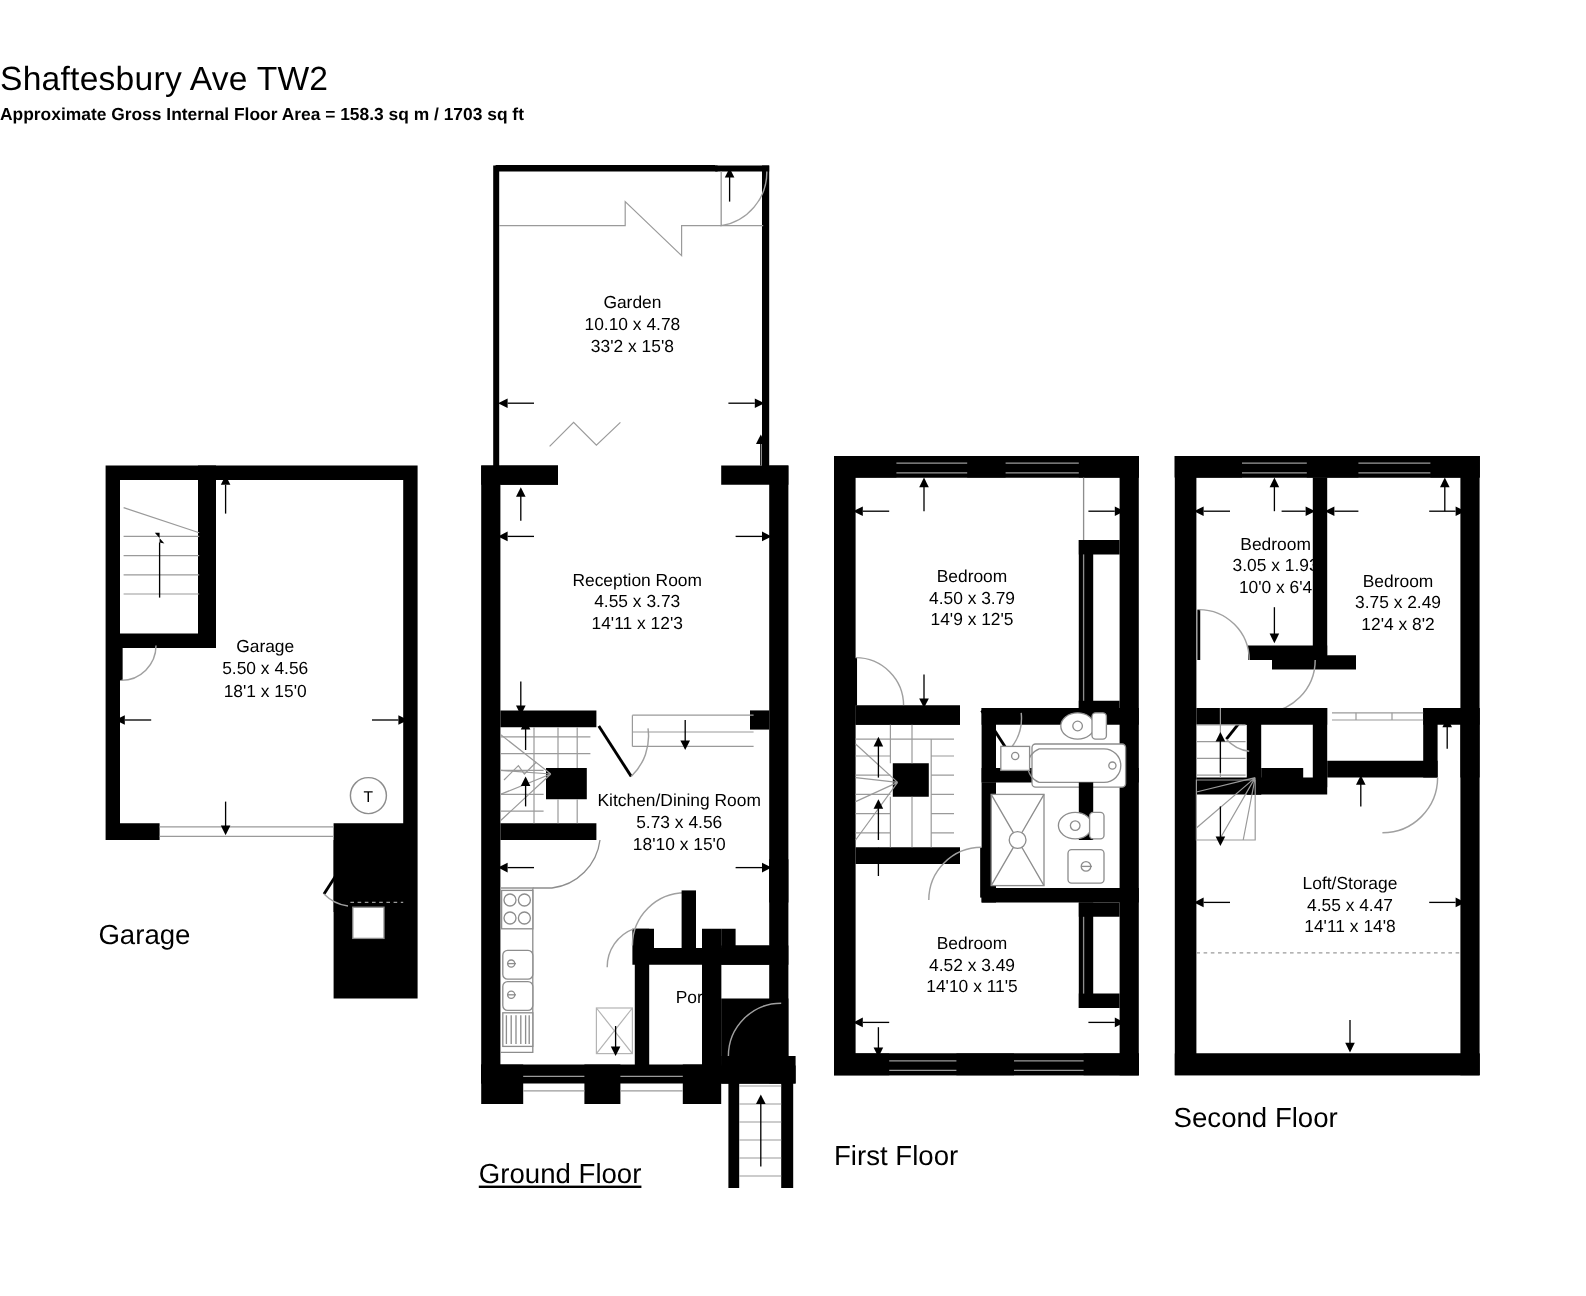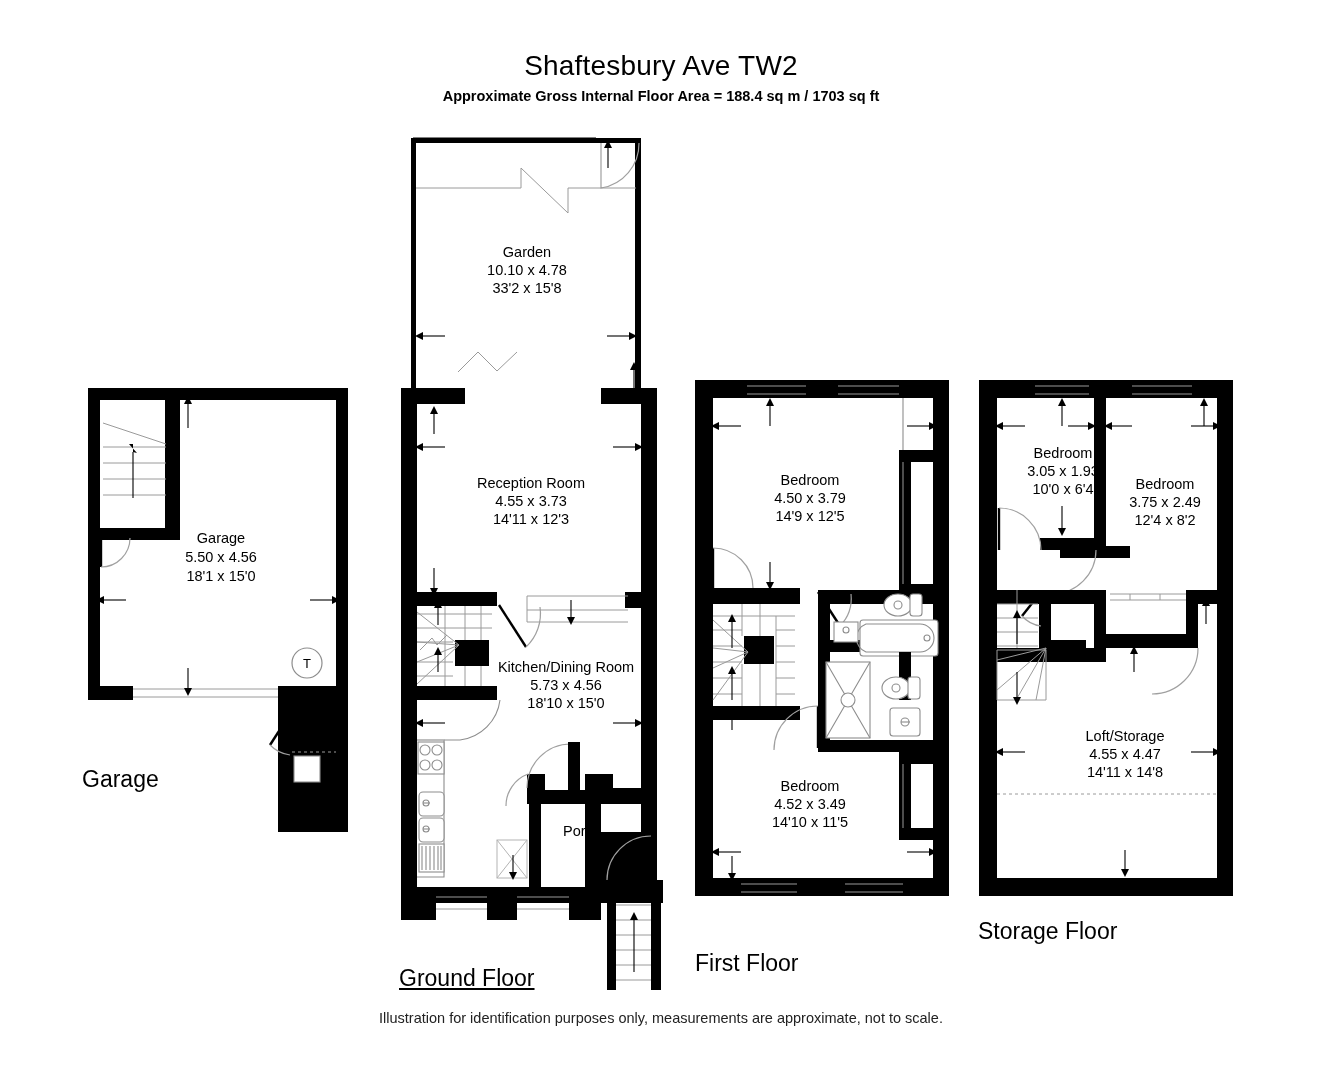--- a/index.html
+++ b/index.html
@@ -19,21 +19,20 @@
   #plan-root {
     position: absolute;
     inset: 0;
     width: 1322px;
     height: 1080px;
   }
   .hdr {
     position: absolute;
     left: 0;
     width: 1322px;
-    text-align: center;
     color: #000;
   }
   #plan-title {
     top: 50px;
     font-size: 28px;
     font-weight: 400;
     letter-spacing: 0.2px;
   }
   #plan-subtitle {
     top: 88px;
@@ -82,27 +81,26 @@
   .stair { fill: none; stroke: #9a9a9a; stroke-width: 1; }
   .tcircle { fill: #fff; stroke: #8d8d8d; stroke-width: 1.2; }
   .ttext { font-family: "Liberation Sans", sans-serif; font-size: 13px; fill: #000; text-anchor: middle; }
 </style>
 </head>
 <body>
 
 <div id="plan-root">
 
   <div class="hdr" id="plan-title">Shaftesbury Ave TW2</div>
-  <div class="hdr" id="plan-subtitle">Approximate Gross Internal Floor Area  = 188.4 sq m / 1703 sq ft</div>
-  <div class="hdr" id="plan-footer">Illustration for identification purposes only, measurements are approximate, not to scale.</div>
+  <div class="hdr" id="plan-subtitle">Approximate Gross Internal Floor Area  = 158.3 sq m / 1703 sq ft</div>
 
   <div class="floor-label" style="left:82px; top:766px;">Garage</div>
   <div class="floor-label" style="left:399px; top:965px;text-decoration:underline;">Ground Floor</div>
   <div class="floor-label" style="left:695px; top:918px;margin-top:32px;">First Floor</div>
-  <div class="floor-label" style="left:978px; top:918px;">Storage Floor</div>
+  <div class="floor-label" style="left:978px; top:918px;">Second Floor</div>
 
   <svg id="plan-svg" width="1322" height="1080" viewBox="0 0 1322 1080">
 
     <g>
 
       <path class="wall" d="M88,388 H348 V700 H278 V686 H336 V400 H100 V686 H133 V700 H88 Z"></path>
 
       <g>
         <path class="thinlt" d="M133,689 H278 M133,697 H278"></path>
       </g>

